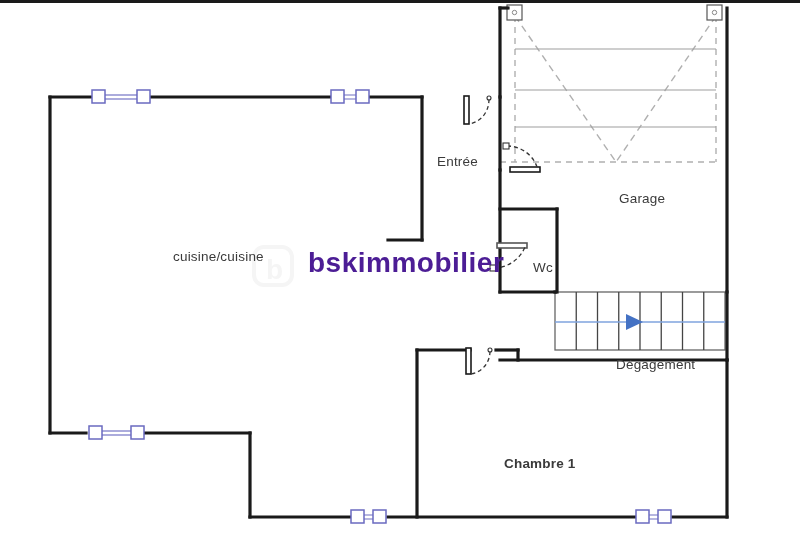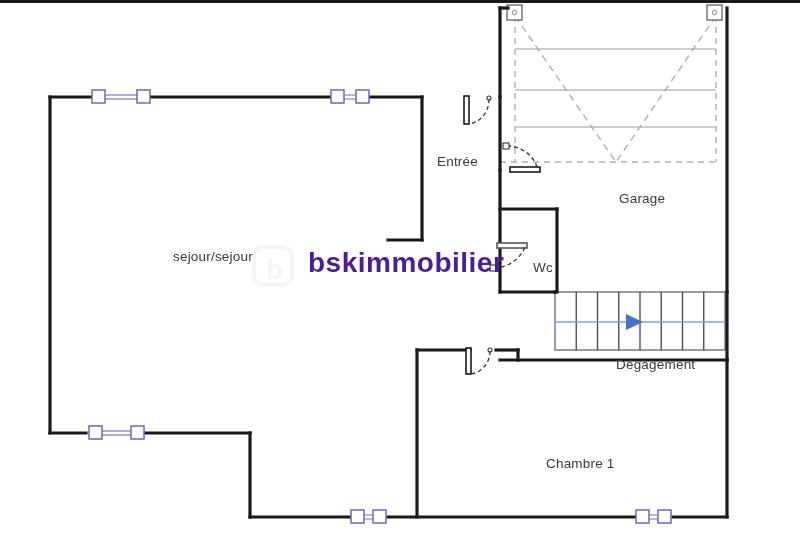--- a/index.html
+++ b/index.html
@@ -224,25 +224,25 @@
 
   </svg>
 
   <div id="wm">
     <div id="wm-logo">
       <span id="wm-logo-glyph">b</span>
     </div>
     <div id="wm-text">bskimmobilier</div>
   </div>
 
-  <div class="room-label" style="left:173px; top:249px;">sejour/sejour</div>
+  <div class="room-label" style="left:173px; top:249px;">cuisine/cuisine</div>
 
   <div class="room-label" style="left:437px; top:154px;">Entrée</div>
 
   <div class="room-label" style="left:619px; top:155px;margin-top:36px;">Garage</div>
 
   <div class="room-label" style="left:533px; top:260px;">Wc</div>
 
   <div class="room-label" style="left:616px; top:357px;text-align:center;">Dégagement</div>
 
-  <div class="room-label" style="left:546px; top:456px;">Chambre 1</div>
+  <div class="room-label" style="left:504px; top:456px;font-weight:bold;">Chambre 1</div>
 
 </div>
 
 </body></html>

